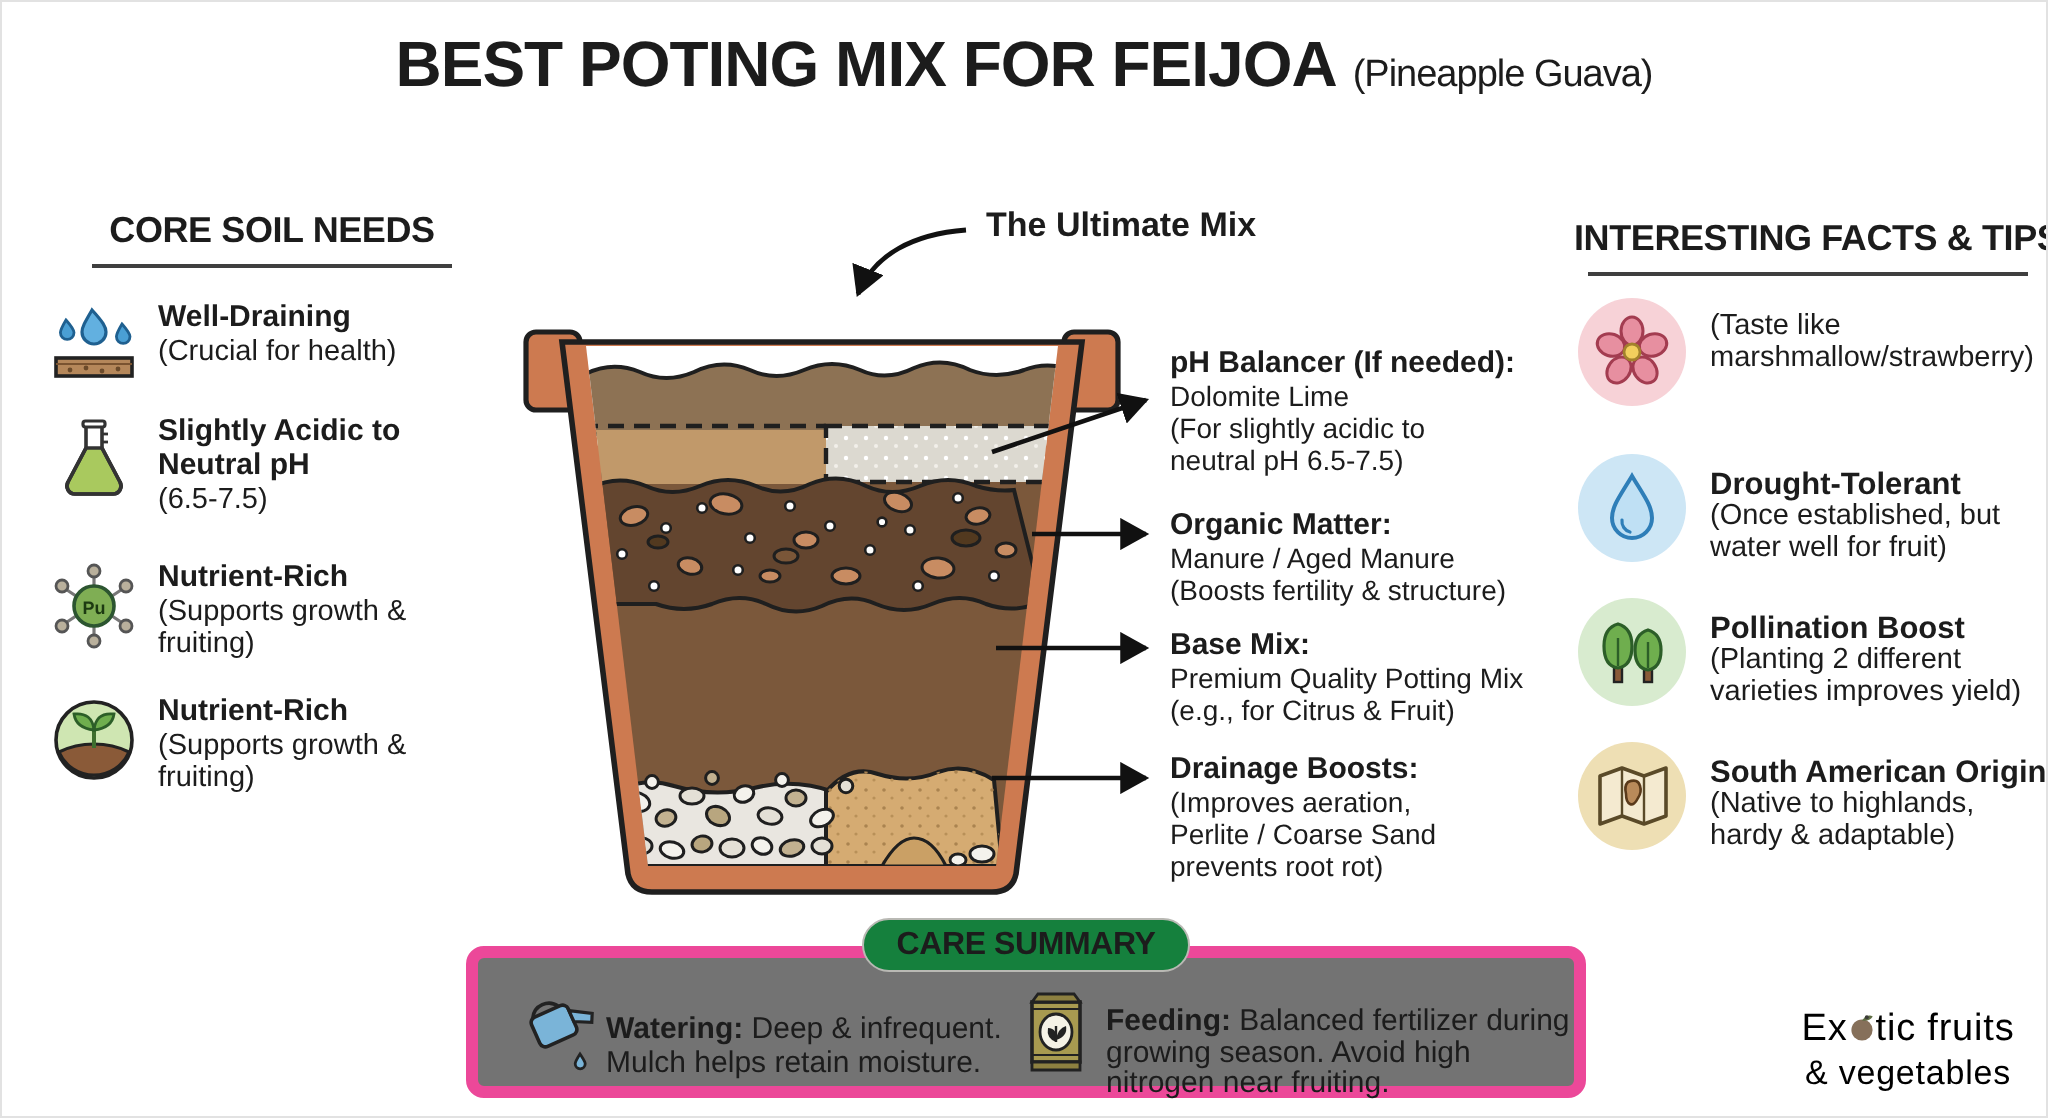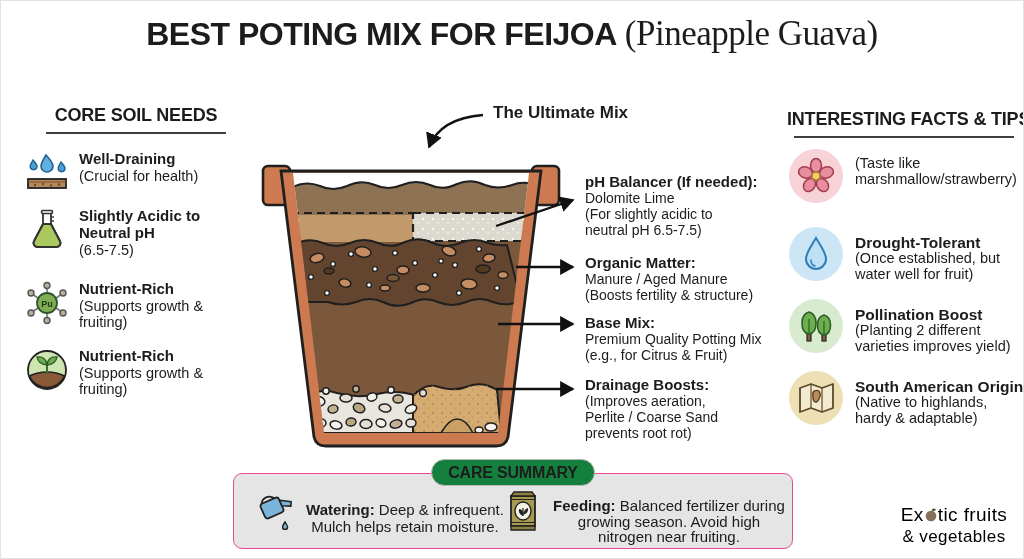--- a/index.html
+++ b/index.html
@@ -4,21 +4,21 @@
 <style>
   * { margin:0; padding:0; box-sizing:border-box; }
   body { background:#888; font-family:"Liberation Sans", sans-serif; }
   #canvas { position:relative; width:1024px; height:559px; background:#ffffff;
             overflow:hidden; border:1px solid #e2e2e2; color:#1c1c1c; }
 
   
   .title-row { position:absolute; top:13px; left:0; width:100%; text-align:center;
                white-space:nowrap; letter-spacing:-0.5px; }
   .title-main { font-size:32px; font-weight:700;margin-top:44px; }
-  .title-sub  { font-size:35px; font-weight:400; margin-left:8px;font-family:Liberation Serif, serif; }
+  .title-sub  { font-size:19px; font-weight:400; margin-left:8px; }
 
   
   .panel-header { font-size:18px; font-weight:700; text-align:center;
                   letter-spacing:-0.2px; white-space:nowrap; }
   .panel-rule { height:2px; background:#3f3f3f; margin:6px auto 0; }
 
   .left-panel  { position:absolute; left:16px;  top:104px; width:238px; }
   .right-panel { position:absolute; left:786px; top:108px; width:234px; }
 
   .lp-item { position:absolute; left:8px; width:232px; display:flex; gap:10px; }
@@ -37,21 +37,21 @@
   .pot-svg { position:absolute; left:250px; top:95px; }
   .callout { position:absolute; left:492px; top:102px; font-size:17px; font-weight:700;
              white-space:nowrap; }
 
   .pot-label { position:absolute; left:584px; width:218px; }
   .pl-title { font-size:15px; font-weight:700; line-height:17px; }
   .pl-line  { font-size:14px; line-height:16px; }
 
   
   .care-box { position:absolute; left:232px; top:472px; width:560px; height:76px;
-              background:#e5e5e5; border:1px solid #ec4899; border-radius:9px;text-align:center; }
+              background:#737373; border:6px solid #ec4899; border-radius:9px; }
   .care-pill { position:absolute; left:430px; top:458px; width:164px; height:27px;
                background:#15803d; border:1.5px solid #b9b9b4; border-radius:14px;
                text-align:center; line-height:25px; font-size:16px; font-weight:700;
                letter-spacing:-0.2px; z-index:3; }
   .care-icon1 { position:absolute; left:18px; top:16px; }
   .care-text1 { position:absolute; left:64px; top:28px; width:214px;
                 font-size:15px; line-height:16.5px; }
   .care-icon2 { position:absolute; left:274px; top:16px; }
   .care-text2 { position:absolute; left:314px; top:24px; width:242px;
                 font-size:15px; line-height:15.5px; }

